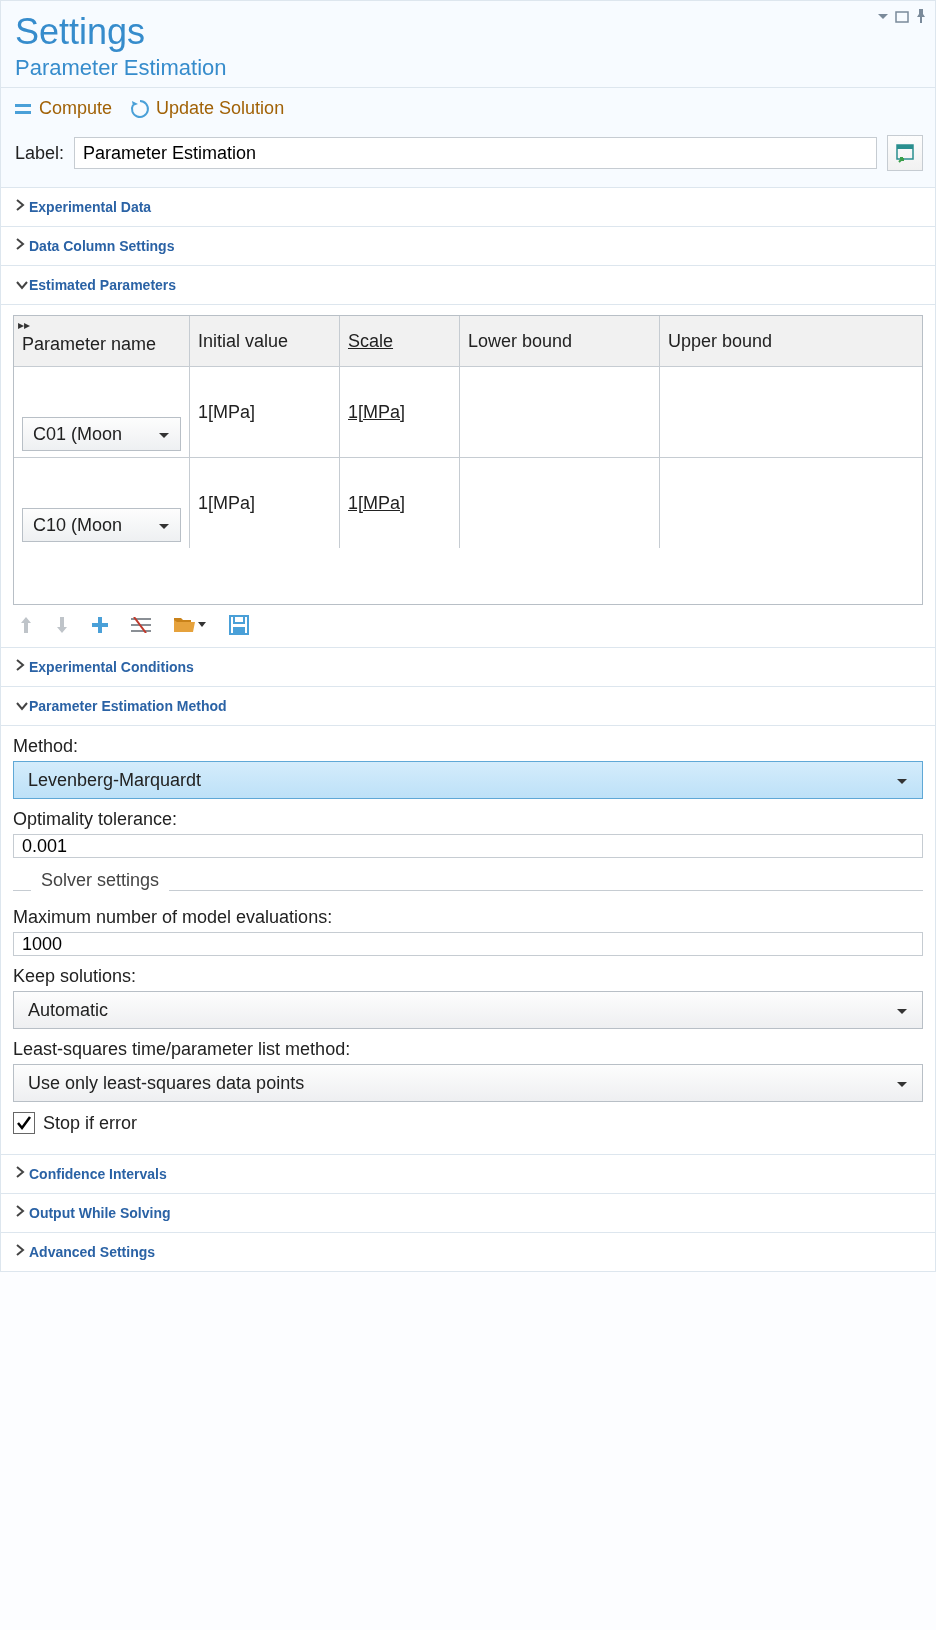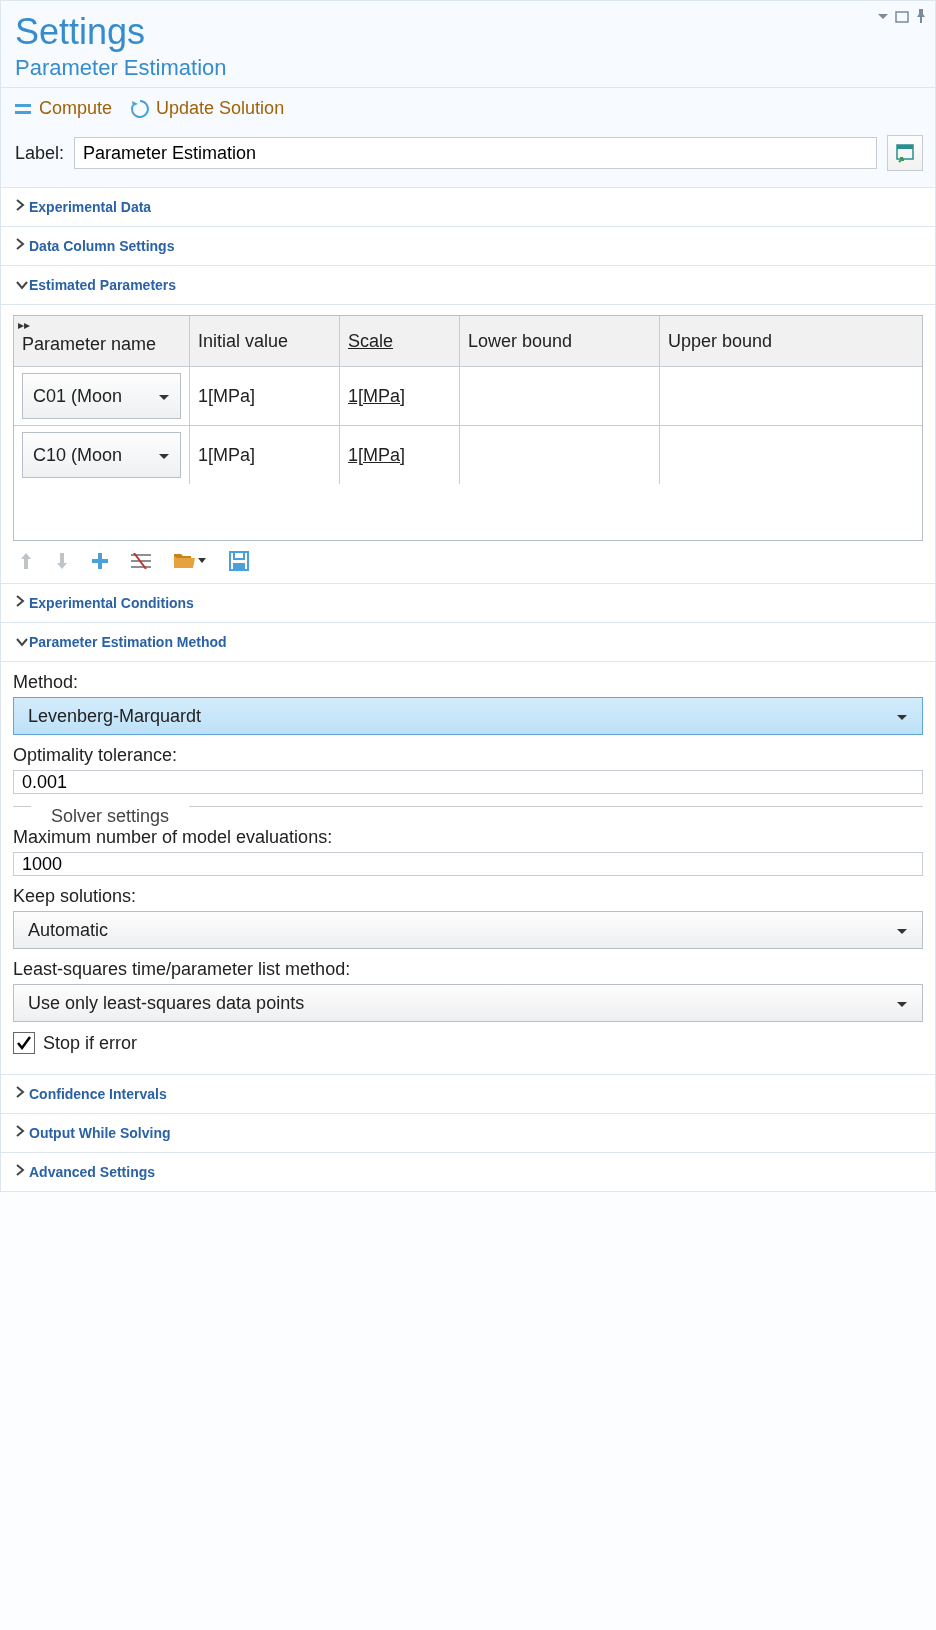--- a/index.html
+++ b/index.html
@@ -112,27 +112,28 @@
   .param-table .th { height: 50px; color: #222; position: relative; }
   .param-table .th:first-child { padding-top: 18px; align-items: flex-start; }
   .param-table .th .corner-icon { position: absolute; top: 2px; left: 4px; font-size: 12px; color: #333; }
   .param-table .col0 { width: 176px; }
   .param-table .col1 { width: 150px; }
   .param-table .col2 { width: 120px; text-decoration: underline; }
   .param-table .col3 { width: 200px; }
   .param-table .col4 { flex: 1; border-right: none; }
   .param-table .tr { display: flex; background: #fff; border-top: 1px solid #c6ccd2; }
   .param-select {
-    width: 100%; height: 46px;
+    width: 100%; height: 34px;
     background: linear-gradient(#fdfdfd,#eef0f2);
     border: 1px solid #b8bfc6;
     display: flex; align-items: center; justify-content: space-between;
     padding: 16px 10px; cursor: pointer;
     font-size: 18px;
     overflow: hidden;
+    margin-top: 44px;
   }
   .param-select .sel-text { overflow: hidden; white-space: nowrap; }
   .param-table .spacer { height: 56px; background: #fff; }
   .table-toolbar {
     display: flex; align-items: center; gap: 22px;
     padding: 10px 6px 0 6px;
   }
   .table-toolbar .ico { cursor: pointer; display: flex; align-items: center; }
   
   .field-block { margin-bottom: 10px; }
@@ -151,22 +152,22 @@
   .text-input {
     width: 100%; height: 24px;
     border: 1px solid #c6ccd2;
     padding: 2px 8px; font-size: 18px;
     font-family: inherit;
   }
   .fieldset {
     margin: 12px 0 8px 0;
   }
   .fieldset-legend {
-    display: flex; align-items: flex-start; gap: 20px;
-    color: #444; font-size: 18px; margin-bottom: 0;
+    display: flex; align-items: flex-end; gap: 10px;
+    color: #444; font-size: 18px; margin-bottom: 16px;
   }
   .fieldset-legend .line-l { width: 18px; height: 1px; background: #c6ccd2; }
   .fieldset-legend .line-r { flex: 1; height: 1px; background: #c6ccd2; }
   .checkbox-row { display: flex; align-items: center; gap: 8px; margin-top: 10px; }
   .checkbox-box {
     width: 22px; height: 22px; border: 1px solid #666;
     display: flex; align-items: center; justify-content: center;
     cursor: pointer; background: #fff;
   }
   .checkbox-box svg { display: block; }

